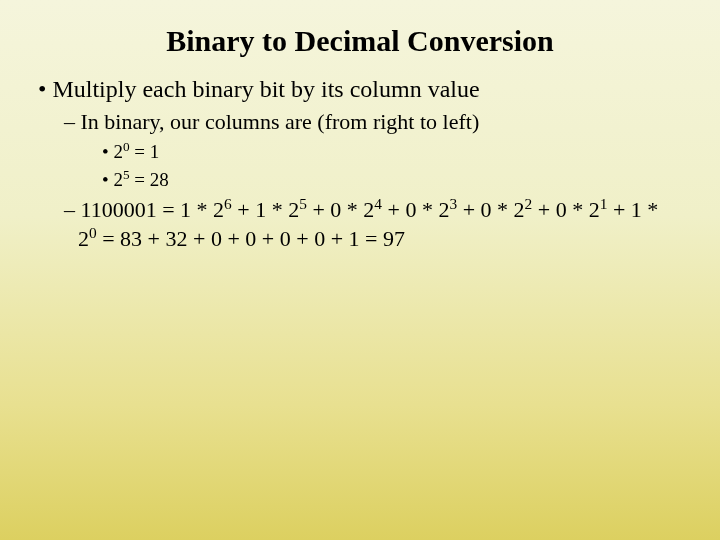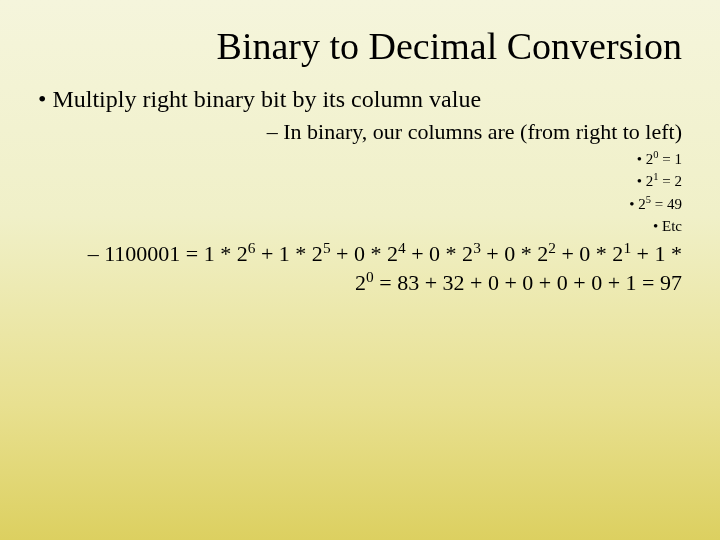--- a/index.html
+++ b/index.html
@@ -14,23 +14,23 @@
     font-family: "Times New Roman", Times, serif;
     color: #000;
   }
   .slide {
     padding: 18px 38px 0 38px;
     box-sizing: border-box;
     width: 100%;
     height: 100%;
   }
   h1.title {
-    font-size: 38px;
-    font-weight: normal;
-    text-align: right;
+    font-size: 30px;
+    font-weight: bold;
+    text-align: center;
     margin: 0 0 18px 0;
     padding-top: 6px;
   }
   ul.level1 {
     list-style: none;
     padding-left: 0;
     margin: 0;
     font-size: 24px;
   }
   ul.level1 > li::before {
@@ -39,30 +39,29 @@
   ul.level2 {
     list-style: none;
     padding-left: 26px;
     margin: 6px 0 0 0;
     font-size: 22px;
   }
   ul.level2 > li {
     text-indent: -14px;
     padding-left: 14px;
     margin-bottom: 2px;
-    text-align: right;
   }
   ul.level2 > li::before {
     content: "– ";
   }
   ul.level3 {
     list-style: none;
     padding-left: 24px;
     margin: 4px 0 4px 0;
-    font-size: 15px;
+    font-size: 19px;
   }
   ul.level3 > li {
     text-indent: 0;
     padding-left: 0;
     margin-bottom: 2px;
     line-height: 1.35;
   }
   ul.level3 > li::before {
     content: "• ";
   }
@@ -75,30 +74,28 @@
     line-height: 1.3;
   }
 </style>
 </head>
 <body>
 
 <div class="slide">
   <h1 class="title">Binary to Decimal Conversion</h1>
 
   <ul class="level1">
-    <li><span>Multiply right binary bit by its column value</span>
+    <li><span>Multiply each binary bit by its column value</span>
 
       <ul class="level2">
         <li><span>In binary, our columns are (from right to left)</span>
 
           <ul class="level3">
             <li><span>2</span><sup>0</sup><span> = 1</span></li>
-            <li><span>2</span><sup>1</sup><span> = 2</span></li>
-            <li><span>2</span><sup>5</sup><span> = 49</span></li>
-            <li><span>Etc</span></li>
+            <li><span>2</span><sup>5</sup><span> = 28</span></li>
           </ul>
         </li>
 
 
         <li class="wrap"><span>1100001 = 1 * 2</span><sup>6</sup><span> + 1 * 2</span><sup>5</sup><span> + 0 * 2</span><sup>4</sup><span> + 0 * 2</span><sup>3</sup><span> + 0 * 2</span><sup>2</sup><span> + 0 * 2</span><sup>1</sup><span> + 1 * 2</span><sup>0</sup><span> = 83 + 32 + 0 + 0 + 0 + 0 + 1 = 97</span></li>
       </ul>
     </li>
   </ul>
 </div>
 

